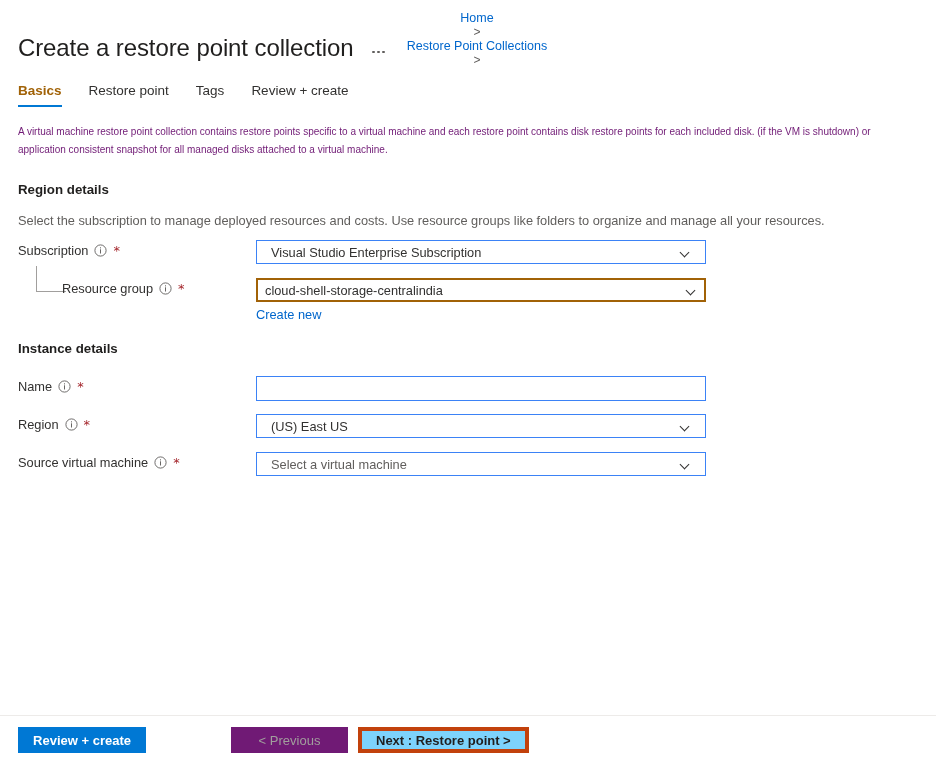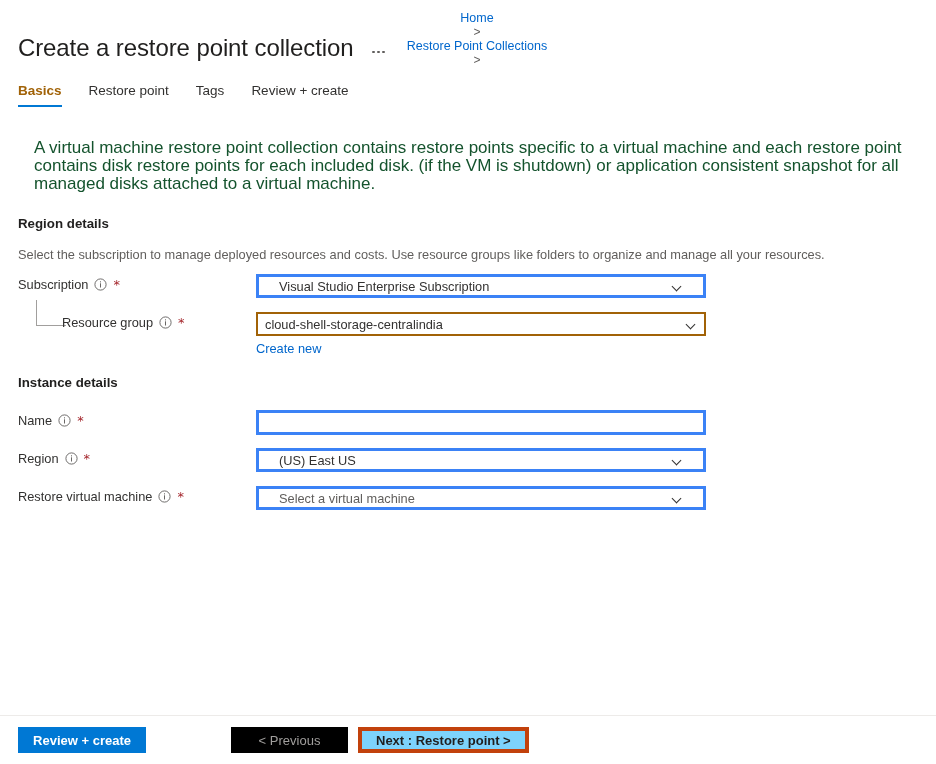--- a/index.html
+++ b/index.html
@@ -101,25 +101,25 @@
     bottom: 0;
     height: 2px;
     background: #0078d4;
   }
 
   
   .content {
     padding: 16px 18px 0 18px;
   }
   .desc {
-    font-size: 17px;
-    color: #14532d;
+    font-size: 10px;
+    color: #701a75;
     line-height: 18px;
     max-width: 920px;
-    margin: 16px;
+    margin: 0;
   }
   .section-head {
     font-size: 13.3px;
     font-weight: 600;
     color: #201f1e;
     margin: 23px 0 0 0;
   }
   .section-sub {
     font-size: 12.8px;
     color: #605e5c;
@@ -170,27 +170,27 @@
   }
   .field-cell {
     width: 450px;
     flex: 0 0 450px;
   }
 
   
   .ctl {
     width: 450px;
     height: 24px;
-    border: 3px solid #3b82f6;
+    border: 1px solid #3b82f6;
     background: #ffffff;
     display: flex;
     align-items: center;
     font-size: 12.8px;
     color: #323130;
-    padding: 0 20px;
+    padding: 0 14px;
     position: relative;
     cursor: pointer;
   }
   .ctl.textbox { cursor: text; height: 25px; }
   .ctl.focused {
     border: 2px solid #a16207;
     padding: 0 7px;
   }
   .ctl .val { flex: 1; overflow: hidden; white-space: nowrap; }
   .ctl .val.placeholder { color: #605e5c; }
@@ -263,21 +263,21 @@
     padding: 0 14px;
     white-space: nowrap;
   }
   .btn-primary {
     background: #0078d4;
     color: #ffffff;
     margin-left: 18px;
     min-width: 128px;
   }
   .btn-disabled {
-    background: #000000;
+    background: #701a75;
     color: #a19f9d;
     margin-left: 85px;
     min-width: 117px;
     cursor: default;
     font-weight: 400;
   }
   .btn-secondary {
     background: #7dd3fc;
     color: #201f1e;
     border: 4px solid #c2410c;
@@ -404,21 +404,21 @@
       <div class="field-cell">
         <div class="ctl">
           <span class="val">(US) East US</span>
           <span class="chev"></span>
         </div>
       </div>
     </div>
 
     <div class="row" style="margin-top:14px;">
       <div class="label-cell">
-        <span class="label-text">Restore virtual machine</span>
+        <span class="label-text">Source virtual machine</span>
         <span class="info-icon">
           <svg width="13" height="13" viewBox="0 0 13 13">
             <circle cx="6.5" cy="6.5" r="5.6" fill="none" stroke="#605e5c" stroke-width="0.9"></circle>
             <rect x="6.05" y="5.3" width="0.95" height="4.2" fill="#605e5c"></rect>
             <rect x="6.05" y="3.3" width="0.95" height="1.1" fill="#605e5c"></rect>
           </svg>
         </span>
         <span class="req">*</span>
       </div>
       <div class="field-cell">

